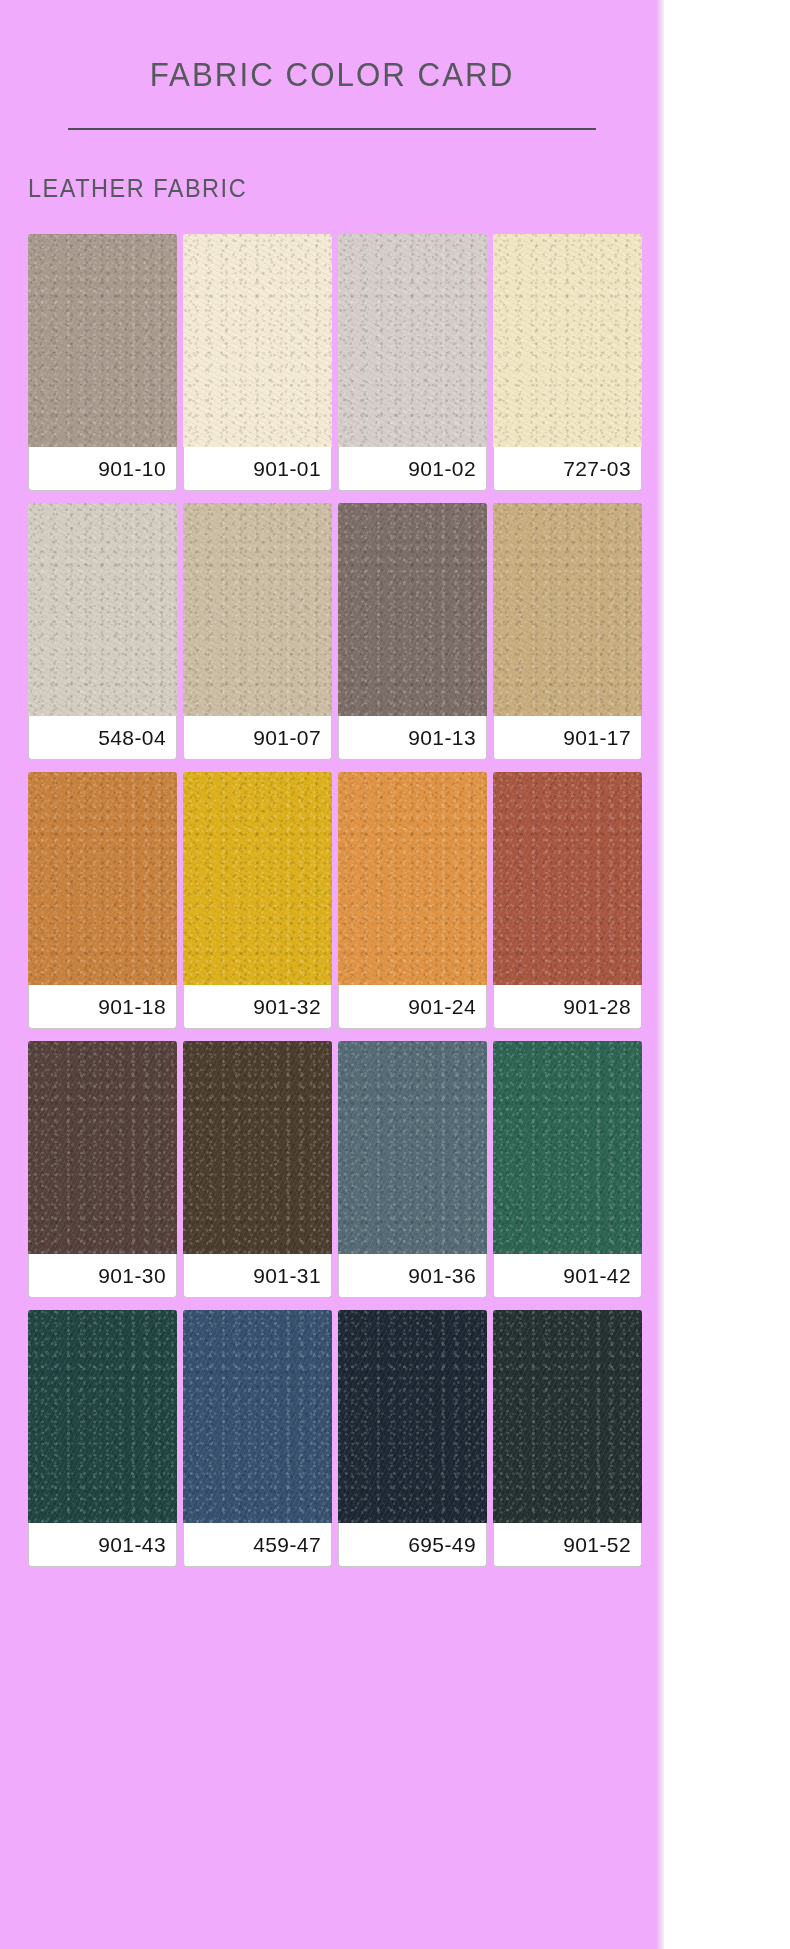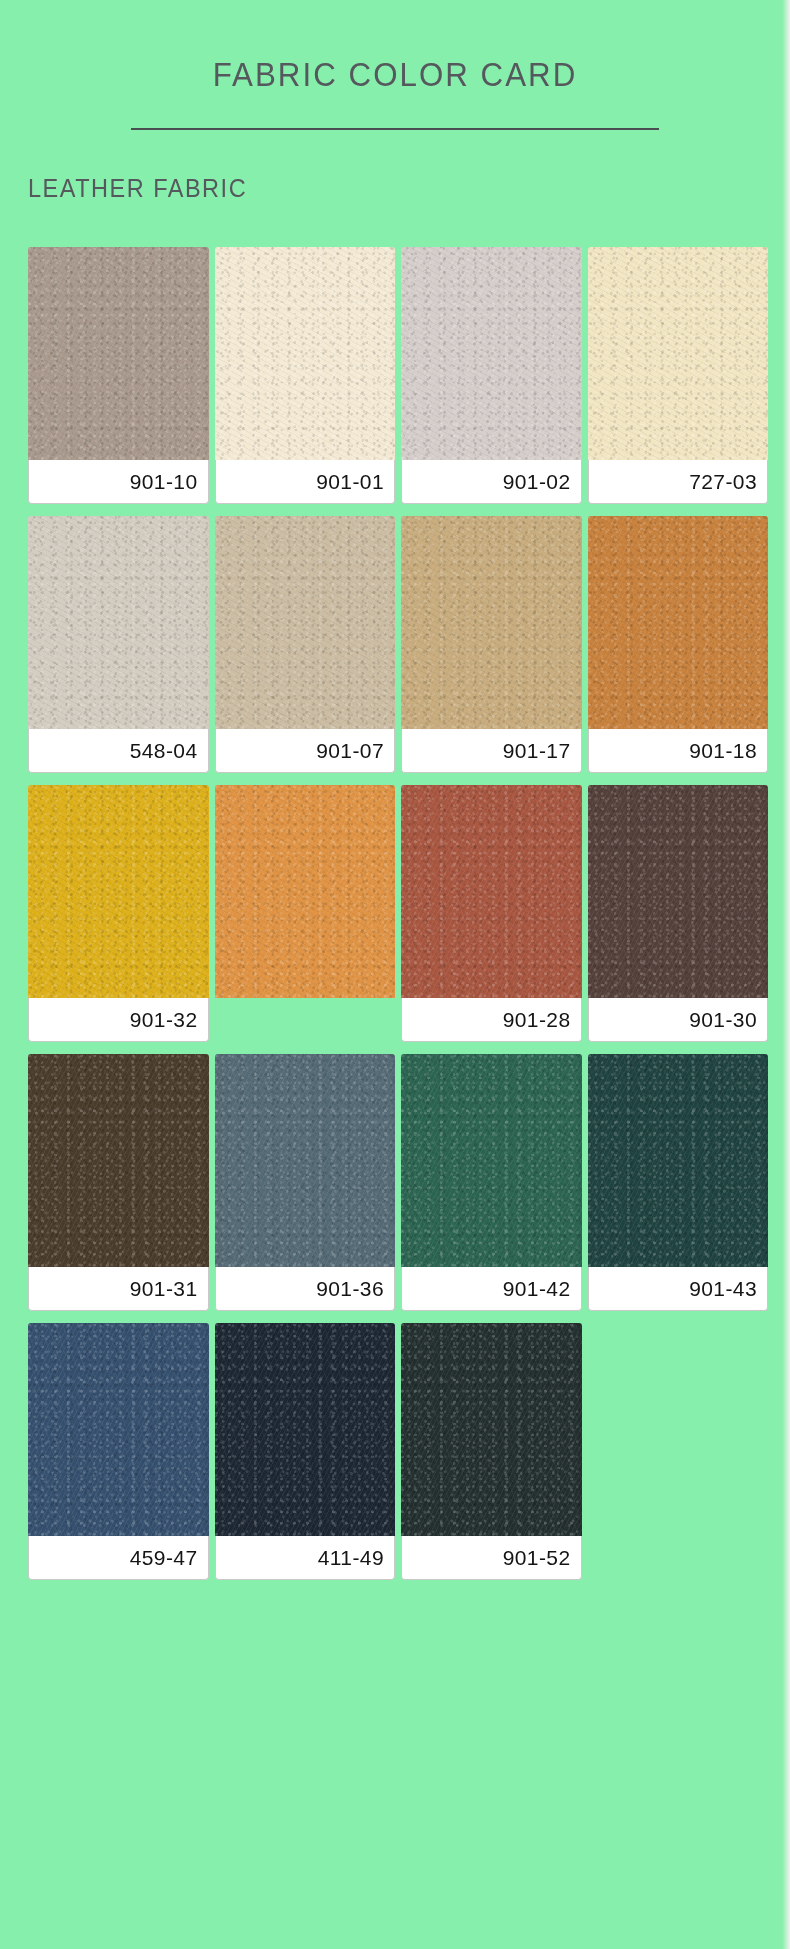--- a/index.html
+++ b/index.html
@@ -10,23 +10,23 @@
   body {
     width: 790px;
     min-height: 1949px;
     background: #ffffff;
     font-family: "Liberation Sans", "DejaVu Sans", sans-serif;
     -webkit-font-smoothing: antialiased;
   }
 
   .page {
     position: relative;
-    width: 790px;
+    width: 664px;
     min-height: 1949px;
-    background: #86efac;
+    background: #f0abfc;
     box-sizing: border-box;
     overflow: hidden;
   }
 
   
   .header {
     padding-top: 56px;
     text-align: center;
   }
   .main-title {
@@ -53,21 +53,21 @@
     font-size: 25px;
     letter-spacing: 1.6px;
     color: #55585c;
     font-weight: 400;
     transform: scaleX(0.94);
     transform-origin: left center;
   }
 
   
   .swatch-grid {
-    margin: 44px 0 0 0;
+    margin: 31px 0 0 0;
     padding: 0 22px 0 28px;
     display: grid;
     grid-template-columns: repeat(4, 1fr);
     column-gap: 6px;
     row-gap: 12px;
   }
 
   .swatch-card {
     display: block;
     position: relative;
@@ -176,33 +176,38 @@
       </div>
       <div class="swatch-card">
         <div class="swatch-chip" style="background-color: rgb(211, 204, 192);"></div>
         <div class="swatch-label">548-04</div>
       </div>
       <div class="swatch-card">
         <div class="swatch-chip" style="background-color: rgb(203, 188, 162);"></div>
         <div class="swatch-label">901-07</div>
       </div>
       <div class="swatch-card">
+        <div class="swatch-chip" style="background-color: rgb(123, 108, 102);"></div>
+        <div class="swatch-label">901-13</div>
+      </div>
+      <div class="swatch-card">
         <div class="swatch-chip" style="background-color: rgb(200, 172, 125);"></div>
         <div class="swatch-label">901-17</div>
       </div>
       <div class="swatch-card">
         <div class="swatch-chip" style="background-color: rgb(200, 129, 60);"></div>
         <div class="swatch-label">901-18</div>
       </div>
       <div class="swatch-card">
         <div class="swatch-chip" style="background-color: rgb(221, 176, 26);"></div>
         <div class="swatch-label">901-32</div>
       </div>
       <div class="swatch-card">
         <div class="swatch-chip" style="background-color: rgb(224, 147, 67);"></div>
+        <div class="swatch-label">901-24</div>
       </div>
       <div class="swatch-card">
         <div class="swatch-chip" style="background-color: rgb(168, 86, 64);"></div>
         <div class="swatch-label">901-28</div>
       </div>
       <div class="swatch-card">
         <div class="swatch-chip" style="background-color: rgb(84, 64, 58);"></div>
         <div class="swatch-label">901-30</div>
       </div>
       <div class="swatch-card">
@@ -220,21 +225,21 @@
       <div class="swatch-card">
         <div class="swatch-chip" style="background-color: rgb(31, 67, 64);"></div>
         <div class="swatch-label">901-43</div>
       </div>
       <div class="swatch-card">
         <div class="swatch-chip" style="background-color: rgb(53, 80, 111);"></div>
         <div class="swatch-label">459-47</div>
       </div>
       <div class="swatch-card">
         <div class="swatch-chip" style="background-color: rgb(28, 39, 51);"></div>
-        <div class="swatch-label">411-49</div>
+        <div class="swatch-label">695-49</div>
       </div>
       <div class="swatch-card">
         <div class="swatch-chip" style="background-color: rgb(35, 48, 47);"></div>
         <div class="swatch-label">901-52</div>
       </div>
     </div>
 
   <div class="edge-fade"></div>
 </div>
 

